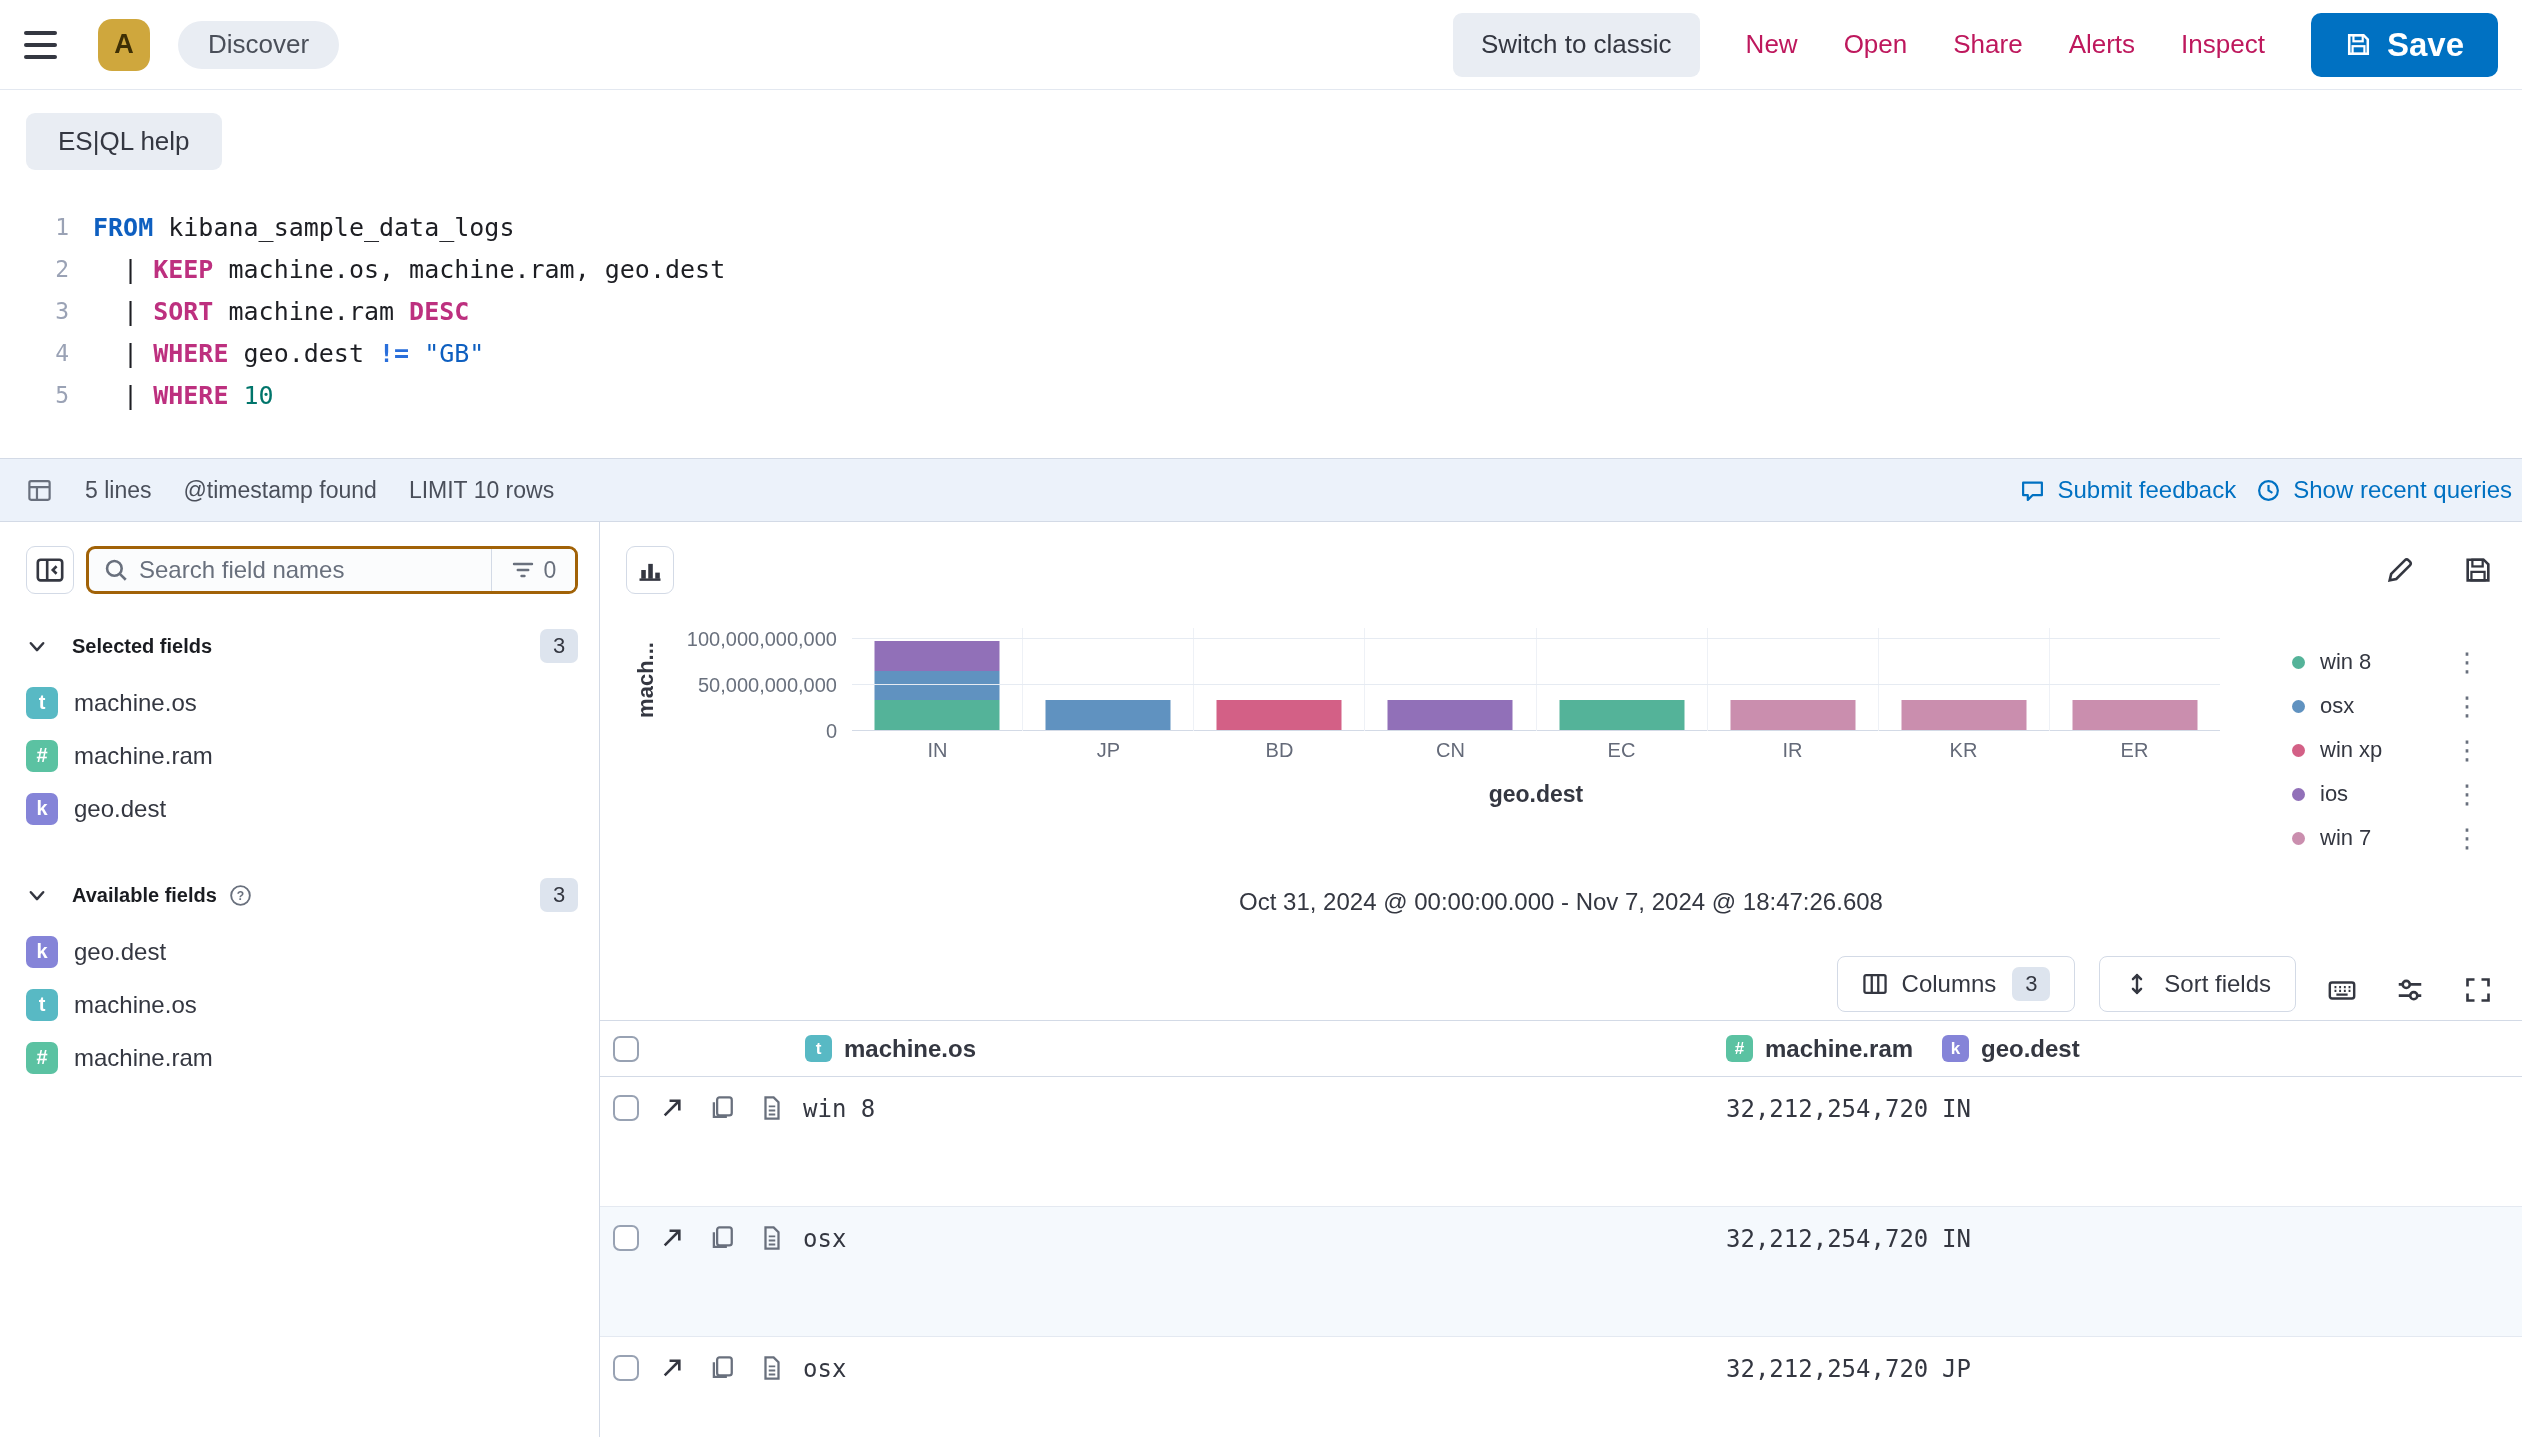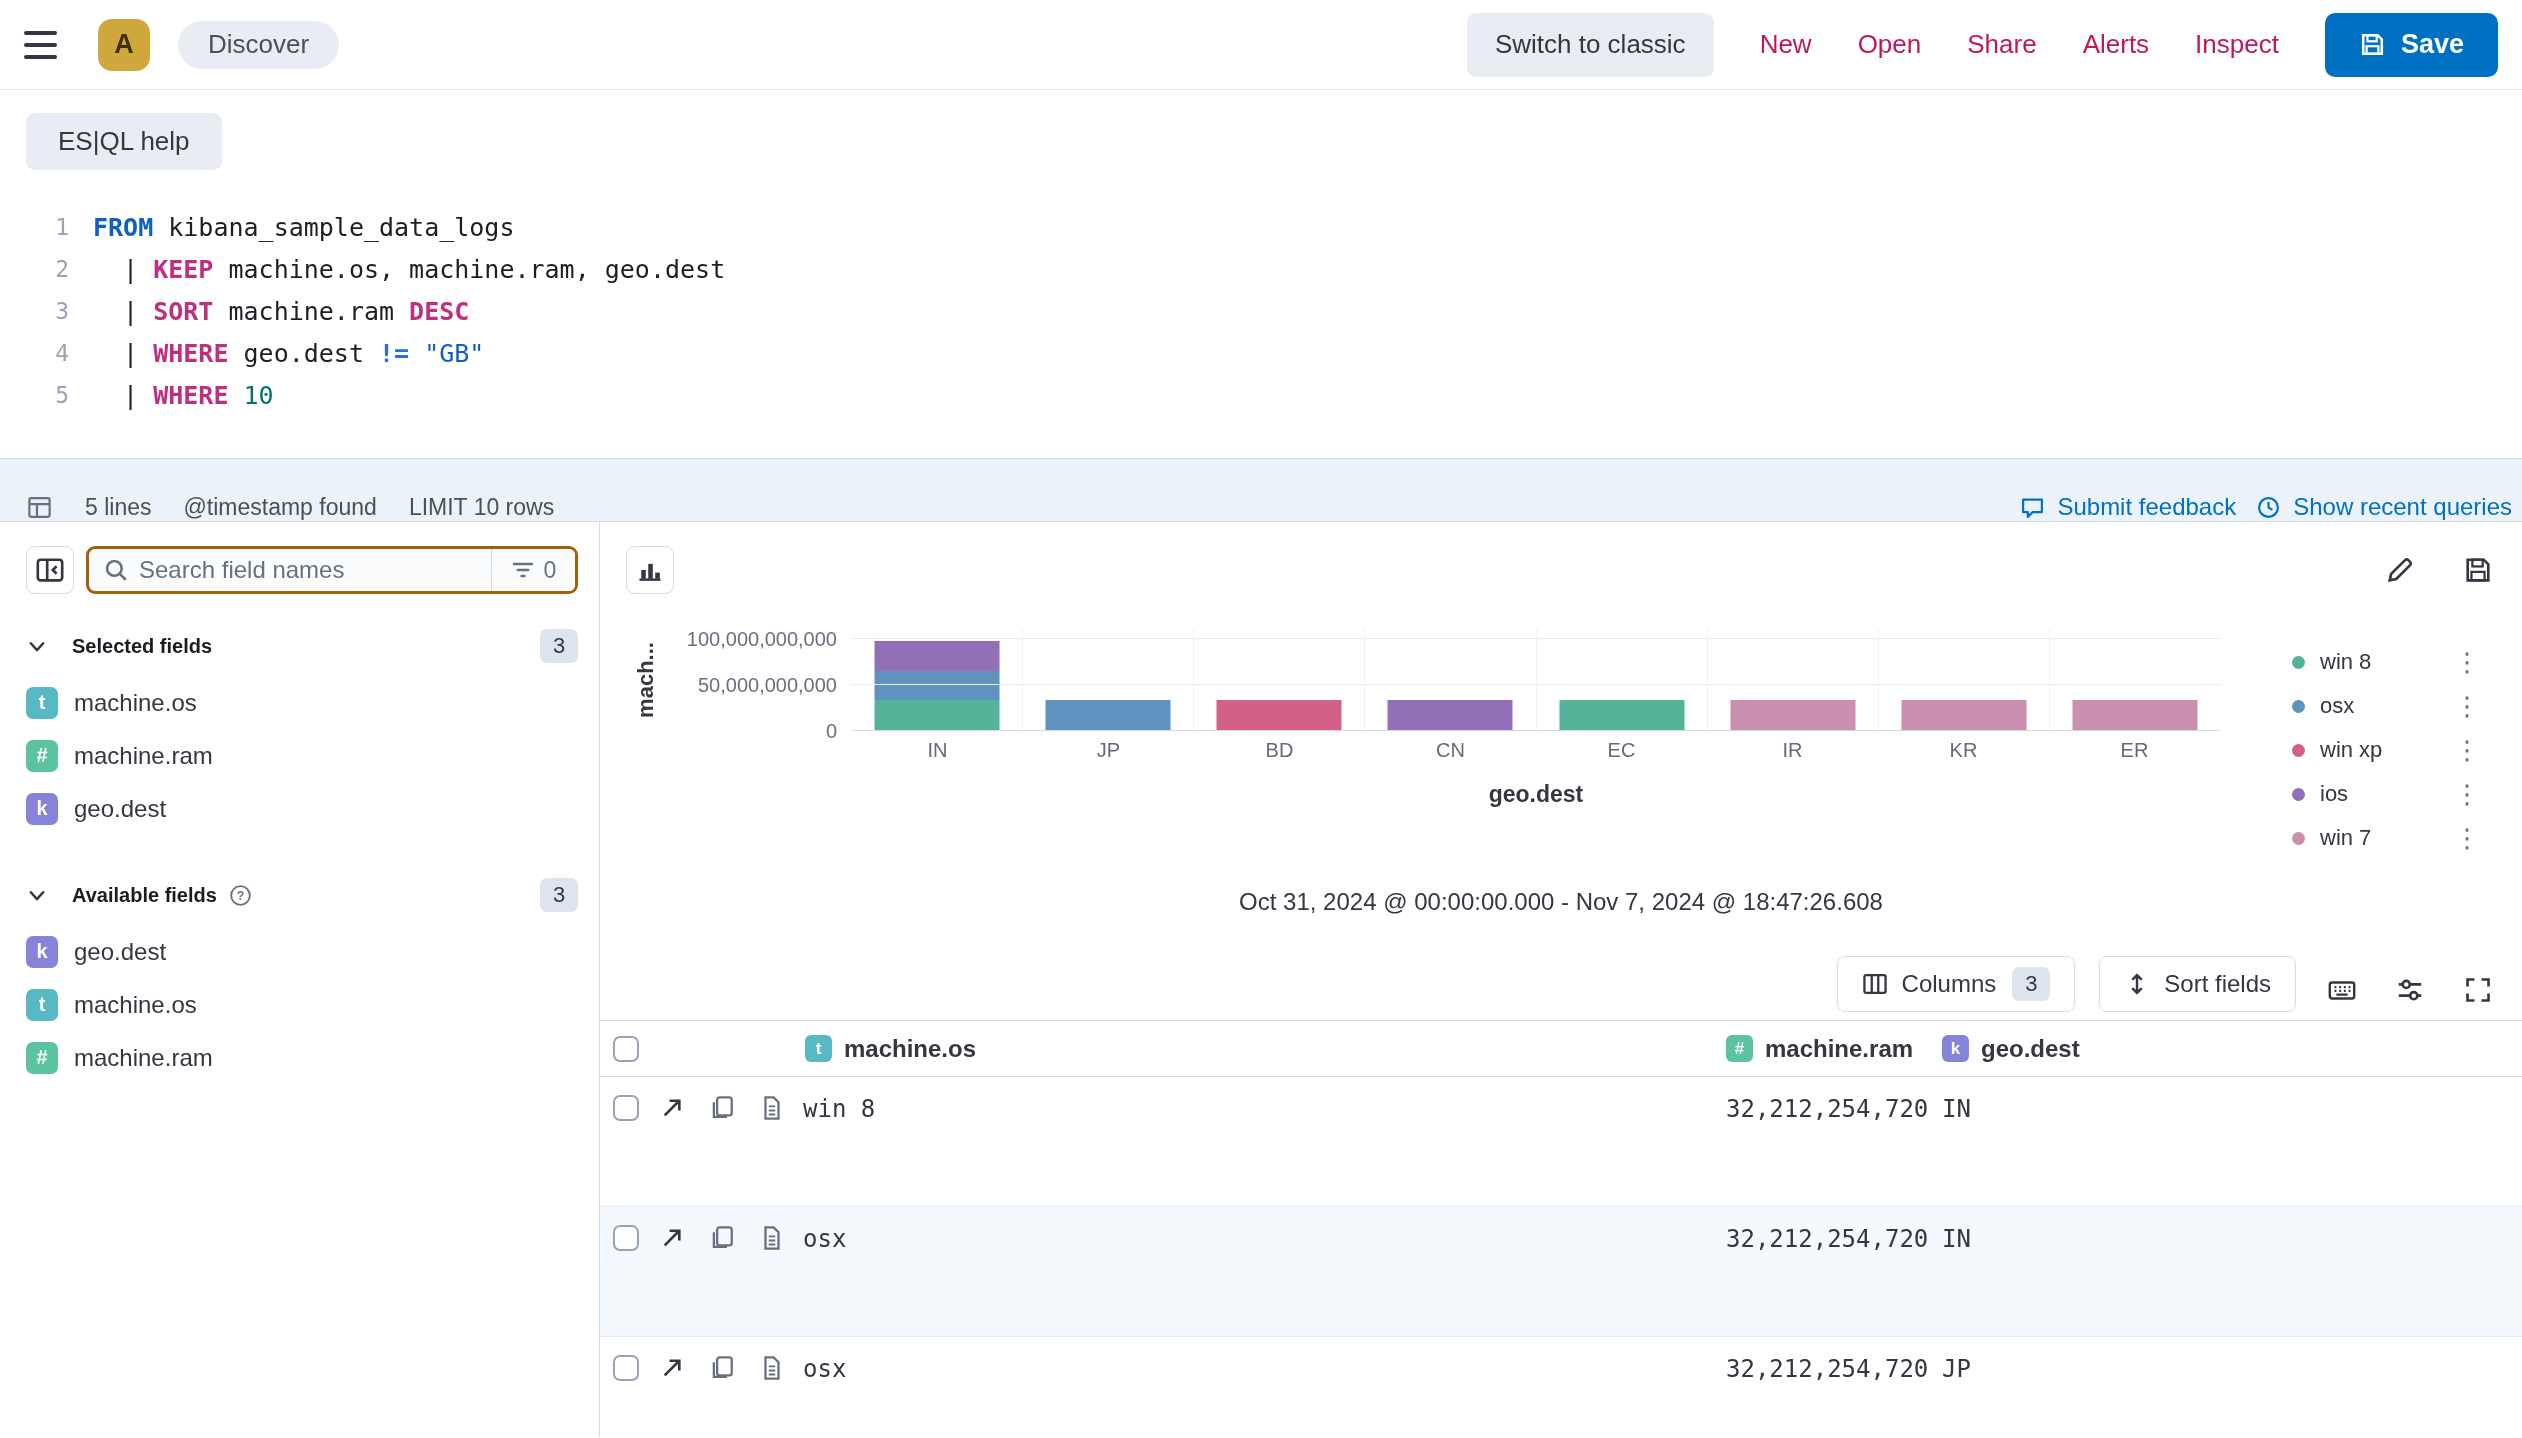--- a/index.html
+++ b/index.html
@@ -17,21 +17,21 @@
   .avatar{width:52px;height:52px;border-radius:14px;background:#cfa73d;color:#3e2f05;
     font-weight:700;font-size:27px;display:flex;align-items:center;justify-content:center}
   .breadcrumb-pill{background:#e9edf3;border:none;border-radius:26px;height:48px;padding:0 30px;
     display:flex;align-items:center;font-size:26px;color:#4a4f59}
   .topbar-right{margin-left:auto;display:flex;align-items:center;gap:46px}
   .switch-classic{background:#e9edf3;border:none;border-radius:9px;height:64px;padding:0 28px;
     font-size:26px;color:#343741}
   #topbar-links{display:flex;align-items:center;gap:46px}
   .top-link{color:#be185d;font-size:26px;text-decoration:none}
   .save-btn{background:#0071c2;color:#fff;border:none;border-radius:10px;height:64px;
-    padding:0 34px;font-size:27px;font-weight:600;display:flex;align-items:center;gap:15px}
+    padding:0 34px;font-size:33px;font-weight:600;display:flex;align-items:center;gap:15px}
 
   
   .query-toolbar{display:flex;align-items:center;margin:23px 26px 0 26px}
   .esql-help{background:#e9edf3;border:none;border-radius:9px;height:57px;padding:0 32px;
     font-size:26px;color:#343741}
   .timepicker{margin-left:auto;display:flex;align-items:center}
   .tp-quick{height:57px;width:104px;background:#e9eef6;border:none;border-radius:9px 0 0 9px;
     display:flex;align-items:center;justify-content:center;gap:8px}
   .tp-range{height:57px;background:#fff;border:none;padding:0 30px;font-size:26px;color:#343741}
   .tp-refresh{height:57px;width:72px;margin-left:22px;background:#e2eefa;border:1px solid #a9cbea;
@@ -43,21 +43,21 @@
   .line-num{width:69px;text-align:right;color:#9aa2b5;font-size:23px;flex:0 0 69px}
   .line-code{padding-left:24px;white-space:pre}
   .tk-src{color:#0e5fc0;font-weight:700}
   .tk-cmd{color:#bd307f;font-weight:700}
   .tk-op{color:#2a6fdb;font-weight:600}
   .tk-str{color:#0e5fc0}
   .tk-num{color:#00756b}
   .tk-txt{color:#1d1e23}
 
   .editor-footer{height:64px;background:#ecf2fa;border-top:1px solid #d3dae6;
-    border-bottom:1px solid #d3dae6;display:flex;align-items:flex-end;padding:0 10px 0 26px}
+    border-bottom:1px solid #d3dae6;display:flex;align-items:center;padding:0 10px 0 26px}
   .ef-item{font-size:23px;color:#4a4f5a;margin-left:32px}
   .ef-links{margin-left:auto;display:flex;align-items:center;gap:20px}
   .ef-link{color:#0071c2;font-size:24px;display:flex;align-items:center;gap:12px;text-decoration:none}
 
   
   .content{display:flex;height:915px}
   .sidebar{width:600px;flex:0 0 600px;border-right:1px solid #d3dae6;padding:24px 21px 0 26px}
   .sb-toolbar{display:flex;gap:12px}
   .collapse-btn{width:48px;height:48px;flex:0 0 48px;border:1px solid #d3dae6;border-radius:9px;
     background:#fff;display:flex;align-items:center;justify-content:center}

